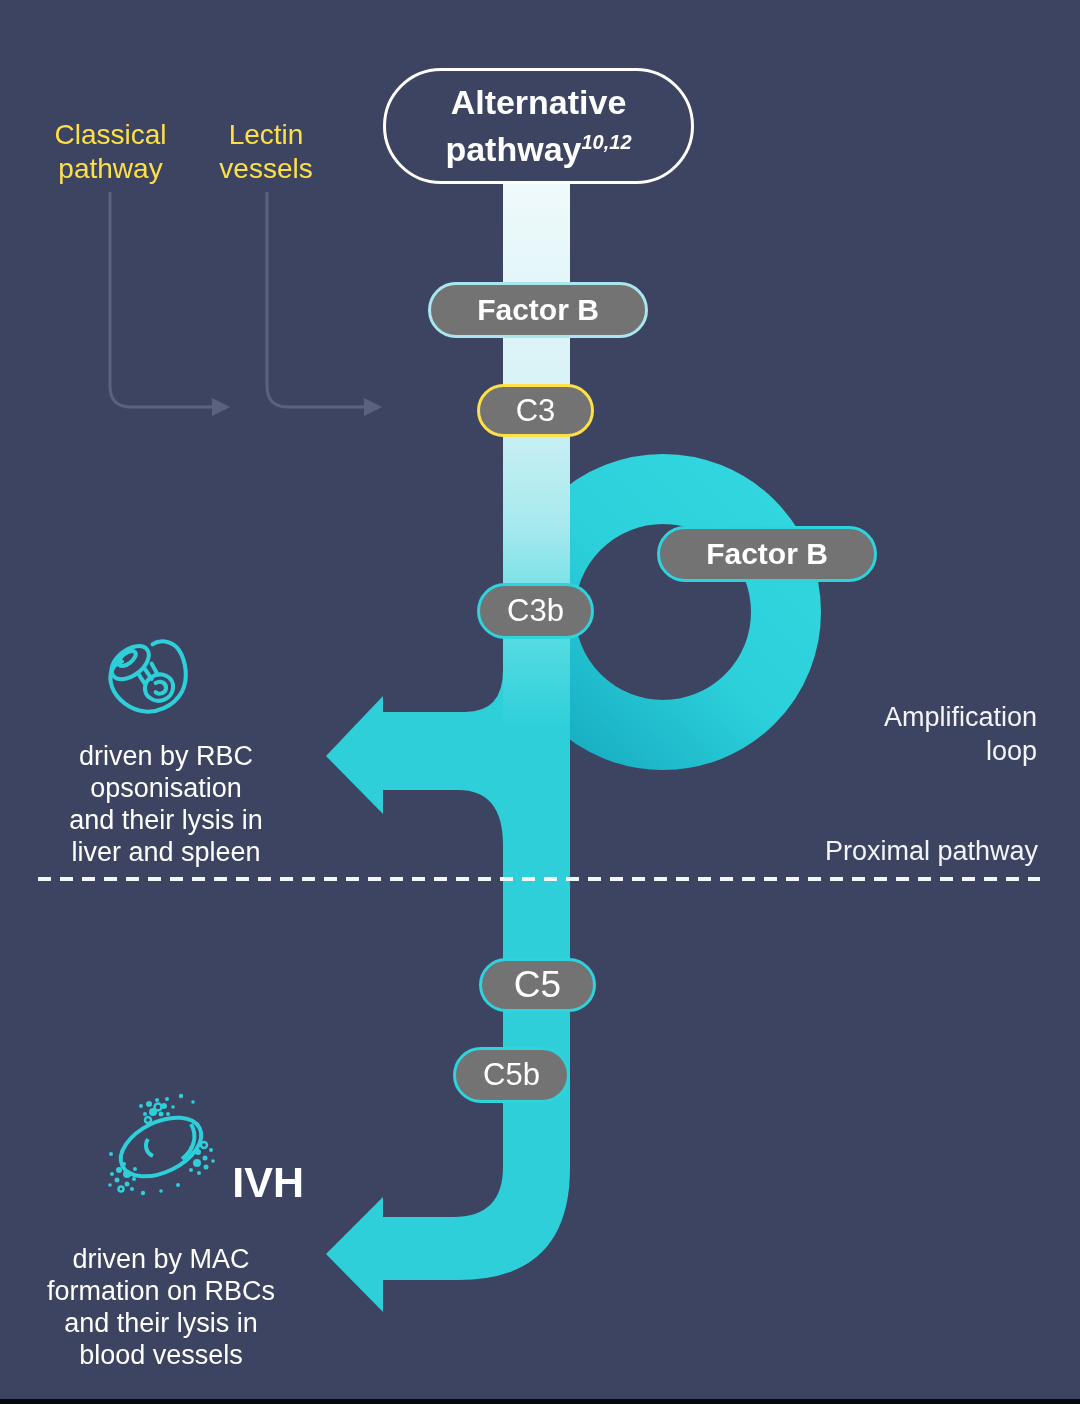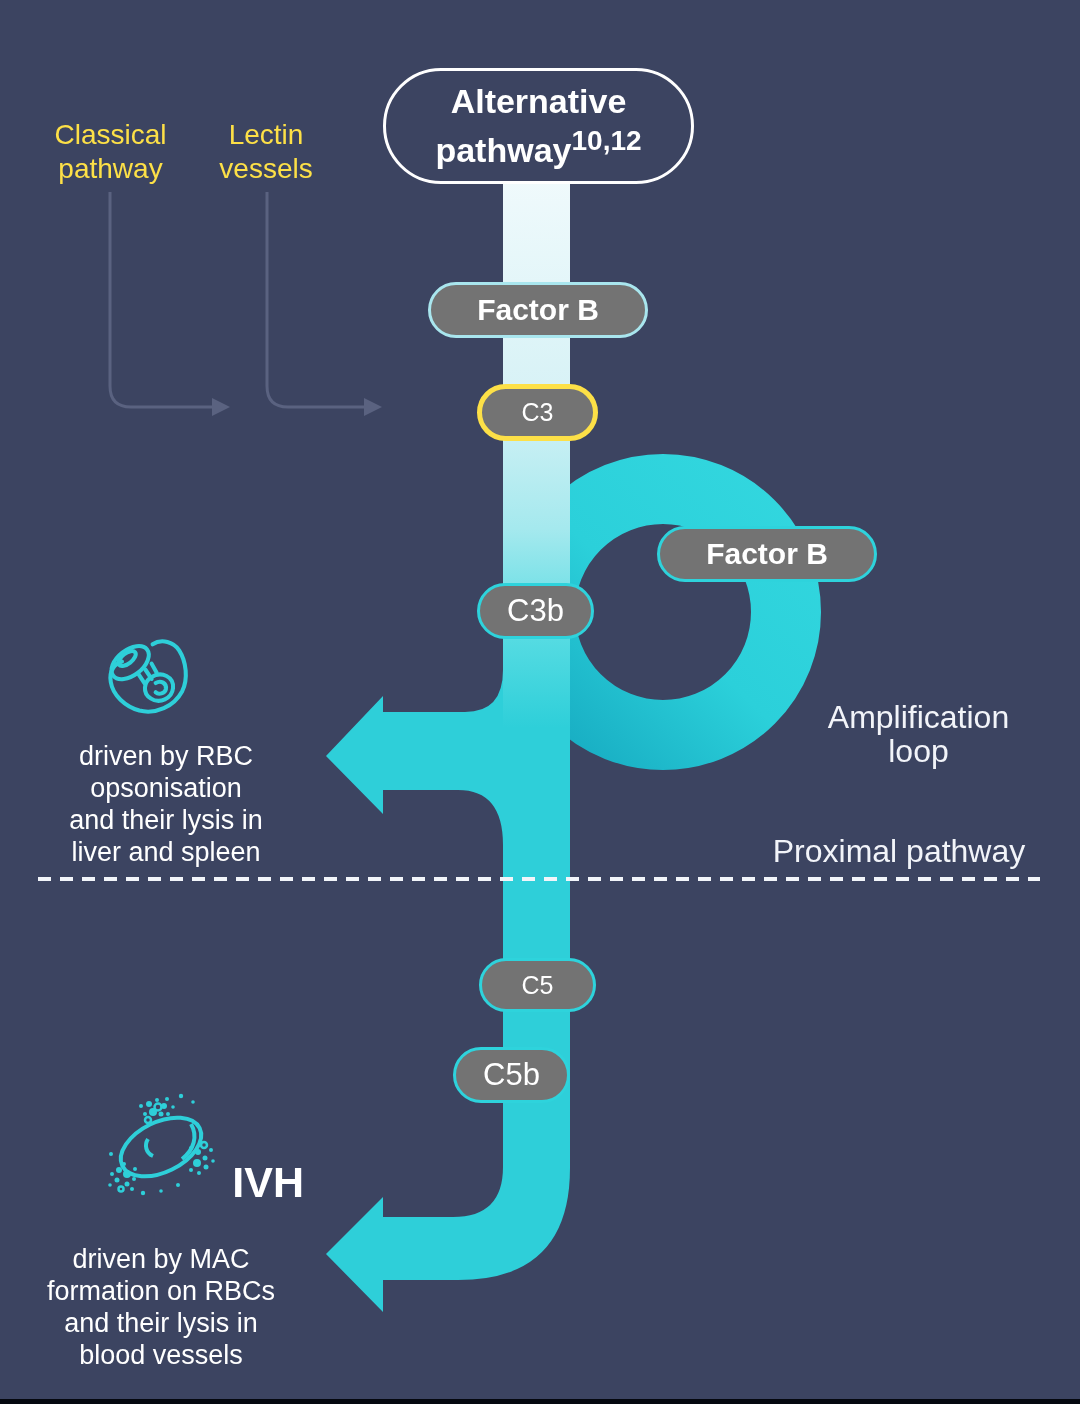--- a/index.html
+++ b/index.html
@@ -18,55 +18,55 @@
     position:absolute;z-index:3;
     display:flex;align-items:center;justify-content:center;
     background:#737373;border-radius:999px;
     color:#ffffff;text-align:center;
   }
   .pill.title{
     left:383px;top:68px;width:305px;height:110px;
     border:3px solid #ffffff;background:#3C4461;
     font-weight:bold;font-size:34px;line-height:40px;
   }
-  .pill.title sup{font-size:28px;}
+  .pill.title sup{font-size:20px;font-style:italic;}
   .pill.fb-top{
     left:428px;top:282px;width:214px;height:50px;
     border:3px solid #A9E6EE;font-weight:bold;font-size:30px;
   }
   .pill.c3{
     left:477px;top:384px;width:111px;height:47px;
-    border:5px solid #fde047;font-size:25px;
+    border:3px solid #fde047;font-size:31px;
   }
   .pill.fb-loop{
     left:657px;top:526px;width:214px;height:50px;
     border:3px solid #2ED3DC;font-weight:bold;font-size:30px;
   }
   .pill.c3b{
     left:477px;top:583px;width:111px;height:50px;
     border:3px solid #2ED3DC;font-size:31px;
   }
   .pill.c5{
     left:479px;top:958px;width:111px;height:48px;
-    border:3px solid #2ED3DC;font-size:25px;
+    border:3px solid #2ED3DC;font-size:37px;
   }
   .pill.c5b{
     left:453px;top:1047px;width:111px;height:50px;
     border:3px solid #2ED3DC;font-size:31px;
   }
   .faded{
     position:absolute;z-index:3;
     color:#fde047;font-size:28px;line-height:34px;
     text-align:center;white-space:pre-line;
   }
   .faded.classical{left:38px;top:118px;width:145px;}
   .faded.lectin{left:195px;top:118px;width:142px;}
   .blocklabel{
-    position:absolute;z-index:3;text-align:center;white-space:pre-line;
-    color:#F2F4F9;font-size:32px;line-height:34px;
+    position:absolute;z-index:3;text-align:right;white-space:pre-line;
+    color:#F2F4F9;font-size:27px;line-height:34px;
   }
   .amp{left:800px;top:700px;width:237px;}
   .proximal{left:760px;top:834px;width:278px;}
   .terminal{left:760px;top:897px;width:278px;}
   .hemoheading{
     position:absolute;z-index:3;text-align:right;
     font-weight:bold;font-size:43px;color:#ffffff;
   }
   .evh-heading{left:40px;top:690px;width:262px;}
   .ivh-heading{left:40px;top:1158px;width:264px;}

